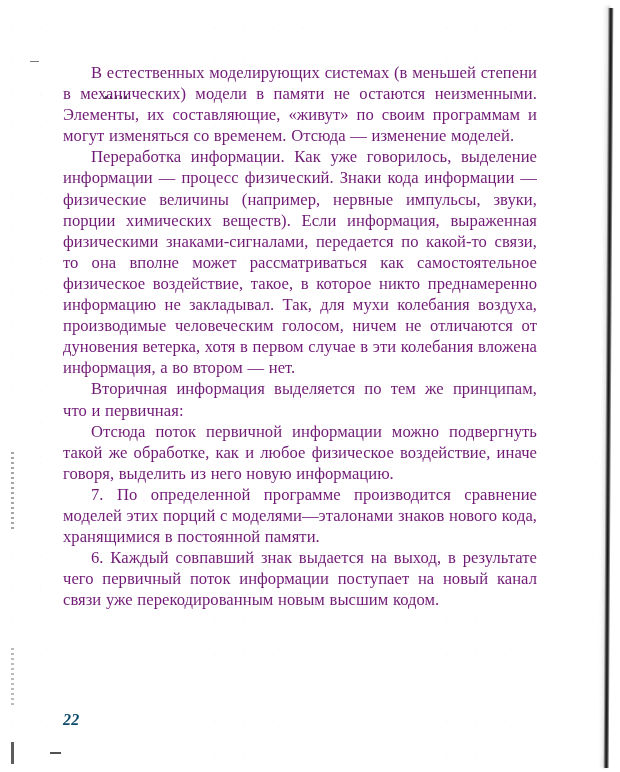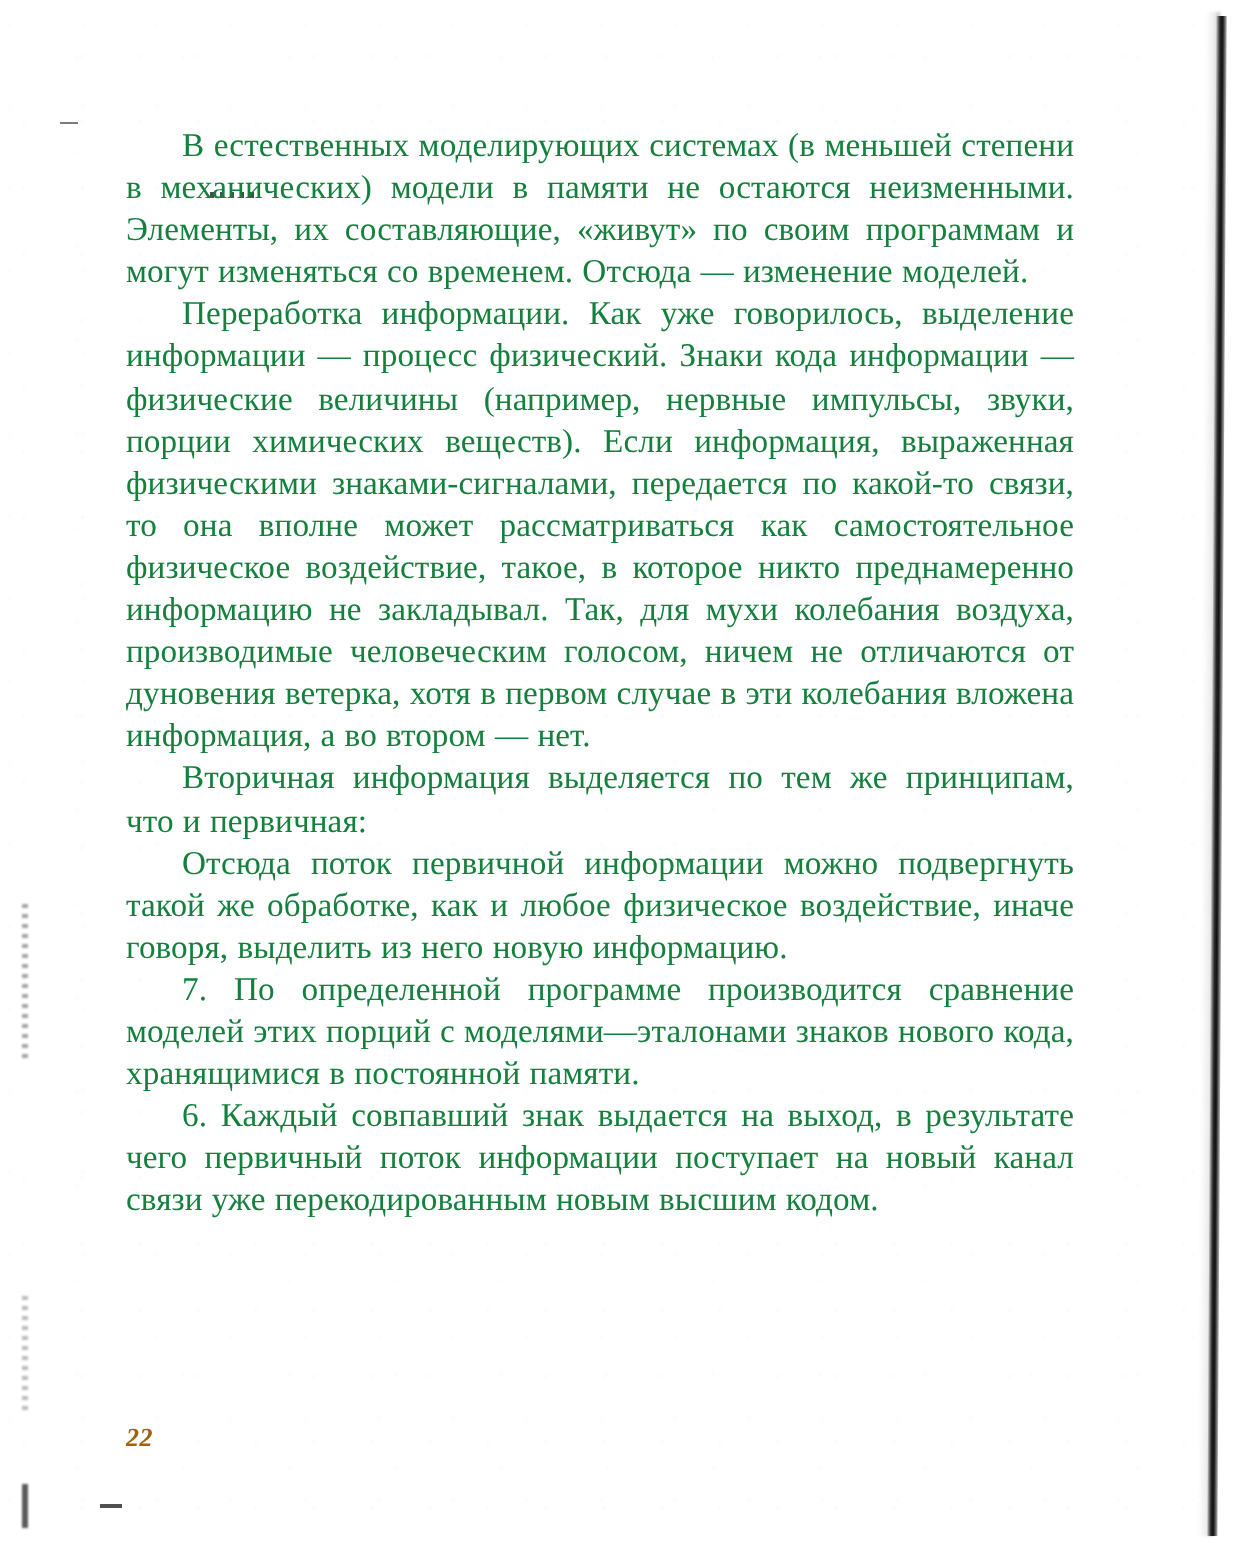--- a/index.html
+++ b/index.html
@@ -97,40 +97,40 @@
     top: 62px;
     width: 474px;
   }
 
   .para {
     margin: 0;
     text-align: justify;
     text-align-last: left;
     font-size: 16.6px;
     line-height: 21.1px;
-    color: #15803d;
+    color: #701a75;
     letter-spacing: 0.05px;
     word-spacing: 0.4px;
     -webkit-font-smoothing: none;
   }
   .para.indent {
     text-indent: 28px;
   }
   .run-bold {
     font-weight: normal;
   }
 
   .page-number {
     position: absolute;
     left: 63px;
     top: 711px;
-    font-size: 13px;
+    font-size: 16px;
     font-weight: bold;
     font-style: italic;
-    color: #a16207;
+    color: #0c4a6e;
     letter-spacing: 0.2px;
   }
 
   
   .grain {
     position: absolute;
     inset: 0;
     pointer-events: none;
     background-image:
       radial-gradient(circle at 12% 30%, rgba(0,0,0,0.012) 0 1px, transparent 1px),

